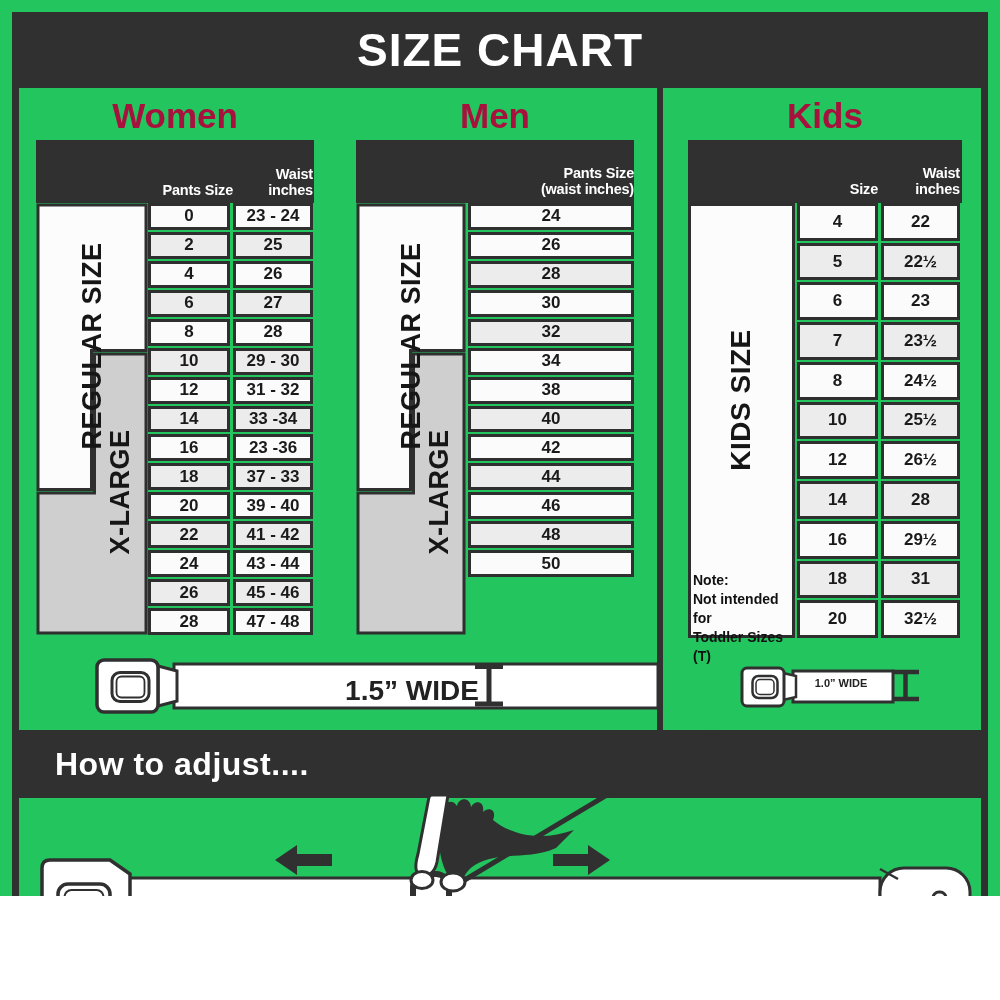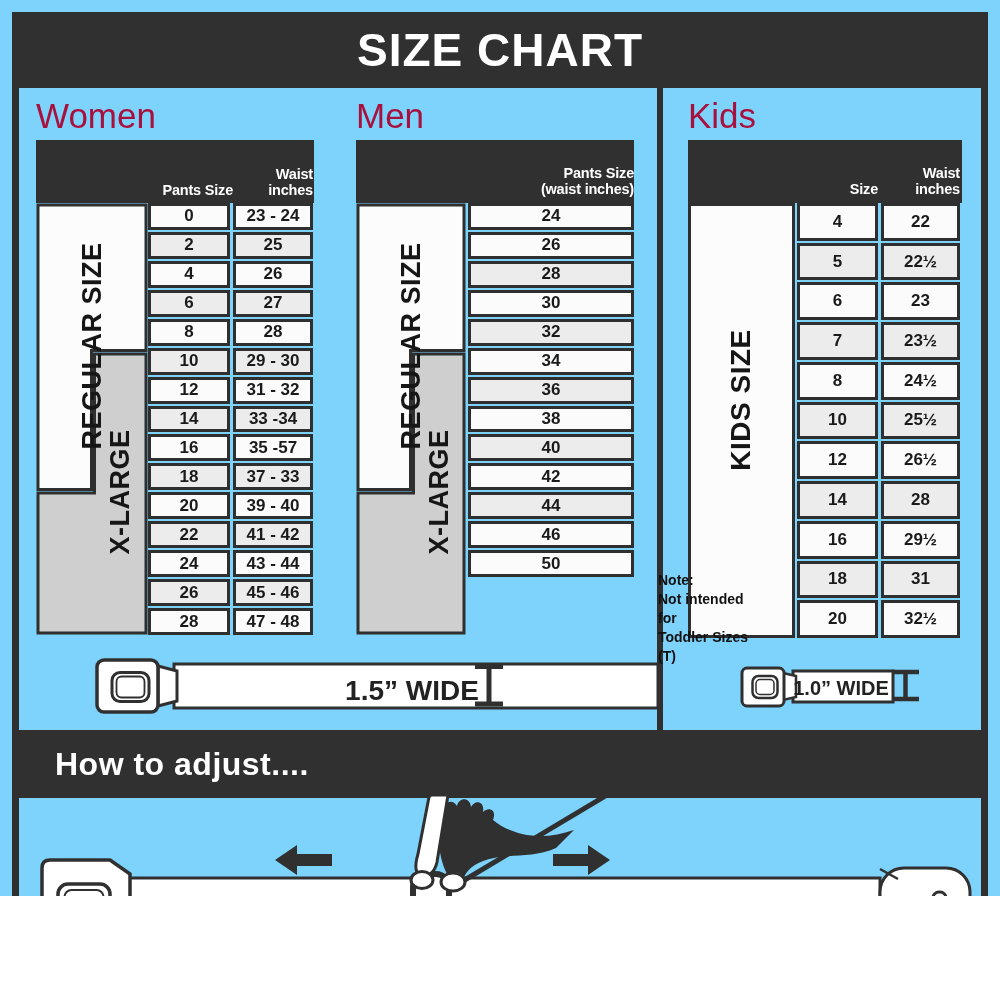--- a/index.html
+++ b/index.html
@@ -4,30 +4,30 @@
 <style>
   :root{
     --accent:#A8113D;
     --dark:#303030;
     --border:#2f2f2f;
     --row-light:#fbfbfb;
     --row-shaded:#ececec;
     --label-gray:#cfcfcf;
   }
   html,body{margin:0;padding:0;background:#ffffff;}
-  .page{position:relative;width:1000px;height:896px;background:#7dd3fc;
+  .page{position:relative;width:1000px;height:896px;background:#22c55e;
         font-family:"Liberation Sans",sans-serif;overflow:hidden;}
   .abs{position:absolute;}
   .frame{left:12px;top:12px;width:976px;height:976px;border:7px solid var(--dark);
          box-sizing:border-box;pointer-events:none;z-index:6;}
   .banner{left:12px;top:12px;width:976px;height:76px;background:var(--dark);color:#fff;
           display:flex;align-items:center;justify-content:center;font-size:46px;font-weight:bold;
           letter-spacing:1px;z-index:1;}
   .divider{left:657px;top:88px;width:6px;height:642px;background:var(--dark);z-index:1;}
-  .heading{color:var(--accent);font-size:35px;font-weight:normal;z-index:2;}
+  .heading{color:var(--accent);font-size:35px;font-weight:bold;text-align:center;z-index:2;}
   .thead{background:var(--dark);color:#fff;font-weight:bold;z-index:1;}
   .thead .hlabel{position:absolute;font-size:14.5px;text-align:right;letter-spacing:-0.2px;line-height:16px;}
   .rows{display:grid;row-gap:2px;z-index:2;}
   .trow{display:grid;column-gap:3px;}
   .cell{border:3px solid var(--border);box-sizing:border-box;background:var(--row-light);
         display:flex;align-items:center;justify-content:center;
         font-weight:bold;font-size:17px;color:#1a1a1a;}
   .cell.shaded{background:var(--row-shaded);}
   .cols-2w{grid-template-columns:82px 80px;}
   .cols-1m{grid-template-columns:166px;}
@@ -102,21 +102,21 @@
       <div class="trow cols-2w">
         <div class="cell">12</div>
         <div class="cell">31 - 32</div>
       </div>
       <div class="trow cols-2w">
         <div class="cell shaded">14</div>
         <div class="cell shaded">33 -34</div>
       </div>
       <div class="trow cols-2w">
         <div class="cell">16</div>
-        <div class="cell">35 -57</div>
+        <div class="cell">23 -36</div>
       </div>
       <div class="trow cols-2w">
         <div class="cell shaded">18</div>
         <div class="cell shaded">37 - 33</div>
       </div>
       <div class="trow cols-2w">
         <div class="cell">20</div>
         <div class="cell">39 - 40</div>
       </div>
       <div class="trow cols-2w">
@@ -166,55 +166,55 @@
       <div class="trow cols-1m">
         <div class="cell">30</div>
       </div>
       <div class="trow cols-1m">
         <div class="cell shaded">32</div>
       </div>
       <div class="trow cols-1m">
         <div class="cell">34</div>
       </div>
       <div class="trow cols-1m">
-        <div class="cell shaded">36</div>
-      </div>
-      <div class="trow cols-1m">
         <div class="cell">38</div>
       </div>
       <div class="trow cols-1m">
         <div class="cell shaded">40</div>
       </div>
       <div class="trow cols-1m">
         <div class="cell">42</div>
       </div>
       <div class="trow cols-1m">
         <div class="cell shaded">44</div>
       </div>
       <div class="trow cols-1m">
         <div class="cell">46</div>
+      </div>
+      <div class="trow cols-1m">
+        <div class="cell shaded">48</div>
       </div>
       <div class="trow cols-1m">
         <div class="cell">50</div>
       </div>
     </div>
 
   <div class="abs heading" style="left:688px;top:96px;width:274px;">Kids</div>
 
   <div class="abs thead" style="left:688px;top:140px;width:274px;height:63px;">
     <div class="hlabel" style="left:109px;width:81px;bottom:6px;margin-top:12px;">Size</div>
     <div class="hlabel" style="left:192px;width:80px;bottom:6px;">
       <div>Waist</div>
       <div>inches</div>
     </div>
   </div>
 
   <div class="abs labelbox" style="left:688px;top:203px;width:107px;height:435px;"></div>
   <div class="vlabel" style="left:741px;top:400px;font-size:28px;">KIDS SIZE</div>
-  <div class="abs note" style="left:658px;top:571px;width:100px;">
+  <div class="abs note" style="left:693px;top:571px;width:100px;">
     <div>Note:</div>
     <div>Not intended for</div>
     <div>Toddler Sizes (T)</div>
   </div>
 
   <div id="kids-rows" class="abs rows" style="left:797px;top:203px;width:163px;height:435px;grid-template-rows:repeat(11,1fr);">
       <div class="trow cols-2k">
         <div class="cell">4</div>
         <div class="cell">22</div>
       </div>
@@ -278,21 +278,21 @@
     <rect x="742" y="668" width="42" height="38" rx="5" class="sk" stroke-width="3"></rect>
     <rect x="752.5" y="676" width="25" height="22" rx="6" class="sk" stroke-width="2.5"></rect>
     <rect x="756" y="679.5" width="18" height="15" rx="4" class="skn" stroke-width="1.5"></rect>
     <g>
       <line x1="905.5" y1="670.5" x2="905.5" y2="700" class="skn" stroke-width="4.5"></line>
       <line x1="892" y1="672" x2="919" y2="672" class="skn" stroke-width="4.5"></line>
       <line x1="892" y1="699" x2="919" y2="699" class="skn" stroke-width="4.5"></line>
     </g>
   </svg>
   <div class="abs beltlabel" style="left:342px;top:675px;width:140px;font-size:28px;">1.5” WIDE</div>
-  <div class="abs beltlabel" style="left:781px;top:677px;width:120px;font-size:20px;">1.0” WIDE</div>
+  <div class="abs beltlabel" style="left:781px;top:677px;width:120px;font-size:11px;">1.0” WIDE</div>
 
   <div class="abs band">
     <span class="bandtext">How to adjust....</span>
   </div>
 
   <svg class="abs" style="left:20px;top:730px;z-index:3;" width="960" height="258" viewBox="20 730 960 258">
 
     <rect x="128" y="878" width="752" height="56" class="sk" stroke-width="3"></rect>
 
     <g>

